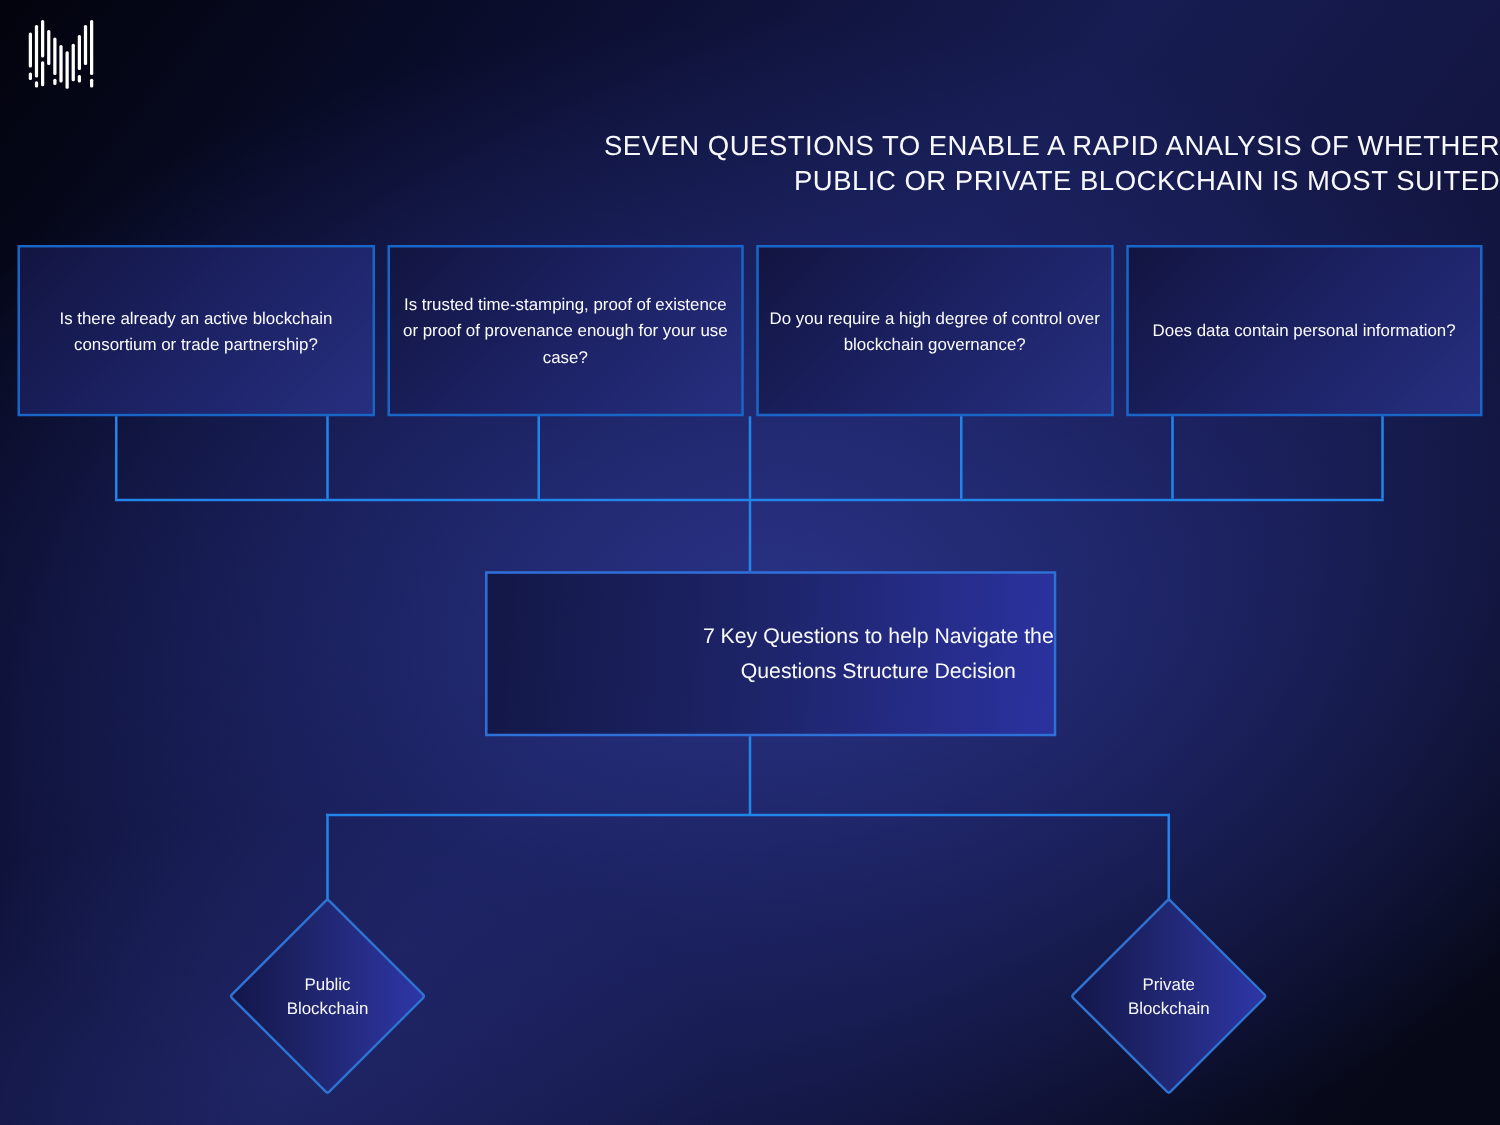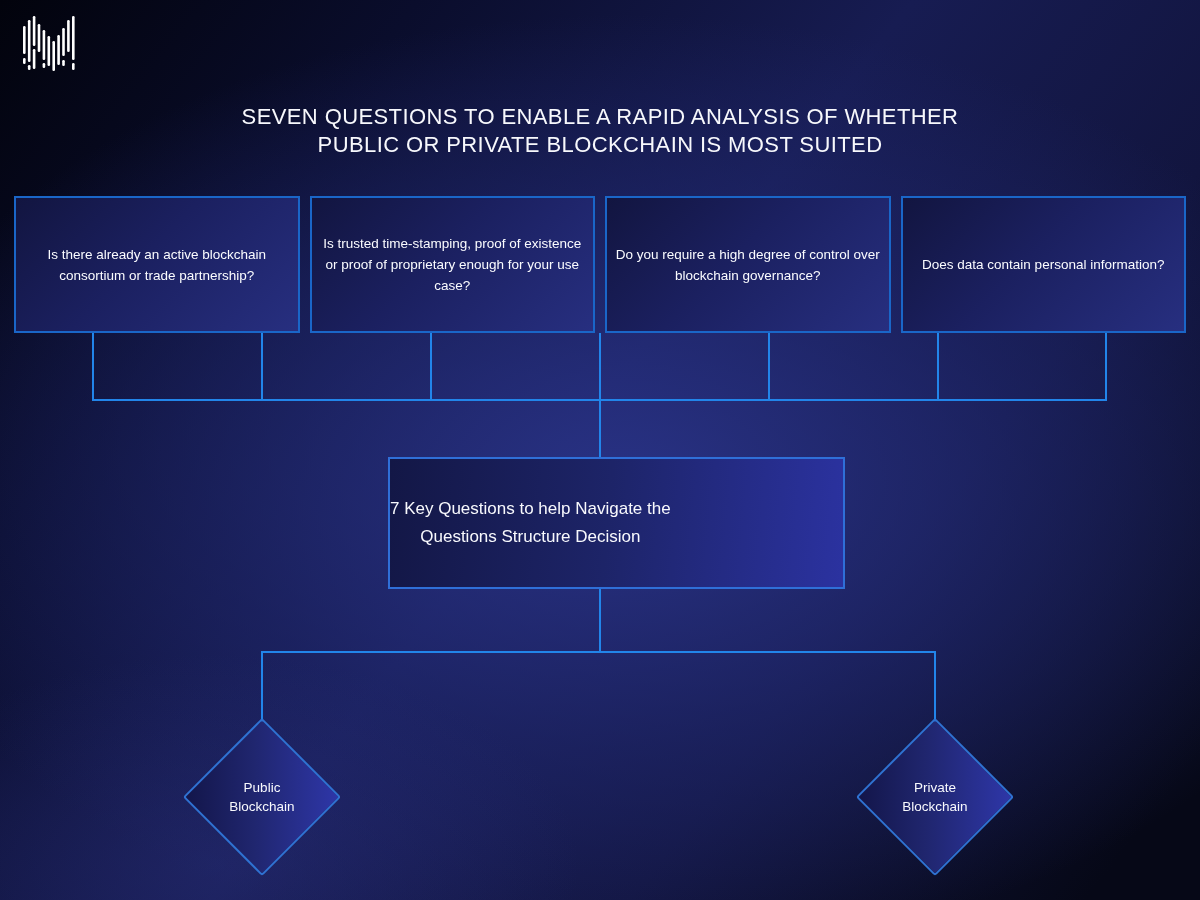--- a/index.html
+++ b/index.html
@@ -12,21 +12,21 @@
       radial-gradient(ellipse 1000px 620px at 52% 54%, rgba(44,54,142,0.85) 0%, rgba(33,41,114,0.55) 42%, rgba(16,20,60,0) 76%),
       linear-gradient(128deg, #02030c 0%, #0a0d2c 22%, #171c52 48%, #12153f 70%, #060817 94%);
   }
   .stage { position: absolute; inset: 0; width: 1200px; height: 900px; }
 
   .logo { position: absolute; left: 22px; top: 13px; width: 56px; height: 64px; }
   .logo svg { width: 100%; height: 100%; }
 
   .title {
     position: absolute; top: 103px; left: 0; width: 1200px;
-    text-align: center; font-size: 22px; line-height: 28px;
+    text-align: right; font-size: 22px; line-height: 28px;
     letter-spacing: 0.4px; color: #f7f8fc; font-weight: 400;
   }
 
   .q-row {
     position: absolute; left: 14px; top: 196px; width: 1172px; height: 105px;
     display: flex; gap: 10px;
   }
   .q-card {
     flex: 1 1 0; height: 137px;
     border: 2px solid #1a66c8;
@@ -37,21 +37,21 @@
   }
 
   .line { position: absolute; background: #2285ea; }
   .v { width: 2px; }
   .h { height: 2px; }
 
   .hub {
     position: absolute; left: 388px; top: 457px; width: 457px; height: 132px;
     border: 2px solid #2f6fd8;
     background: linear-gradient(95deg, #131746 0%, #1d2468 48%, #2b32a0 100%);
-    display: flex; align-items: center; justify-content: flex-start;
+    display: flex; align-items: center; justify-content: flex-end;
     text-align: center; font-size: 17px; line-height: 28px; color: #f8f9fd;
   }
 
   .diamond {
     position: absolute; width: 112px; height: 112px;
     transform: rotate(45deg);
     border: 2px solid #2f72d2; border-radius: 3px;
     background: linear-gradient(225deg, #2e36a8 0%, #20266f 55%, #13164a 100%);
     display: flex; align-items: center; justify-content: center;
   }
@@ -91,21 +91,21 @@
   <div class="title">
     <div>SEVEN QUESTIONS TO ENABLE A RAPID ANALYSIS OF WHETHER</div>
     <div>PUBLIC OR PRIVATE BLOCKCHAIN IS MOST SUITED</div>
   </div>
 
   <div class="q-row">
     <div class="q-card">
         <span>Is there already an active blockchain consortium or trade partnership?</span>
       </div>
     <div class="q-card">
-        <span>Is trusted time-stamping, proof of existence or proof of proprietary enough for your use case?</span>
+        <span>Is trusted time-stamping, proof of existence or proof of provenance enough for your use case?</span>
       </div>
     <div class="q-card">
         <span>Do you require a high degree of control over blockchain governance?</span>
       </div>
     <div class="q-card">
         <span>Does data contain personal information?</span>
       </div>
   </div>
 
   <div class="line v" style="left:92px;  top:333px; height:66px;"></div>

